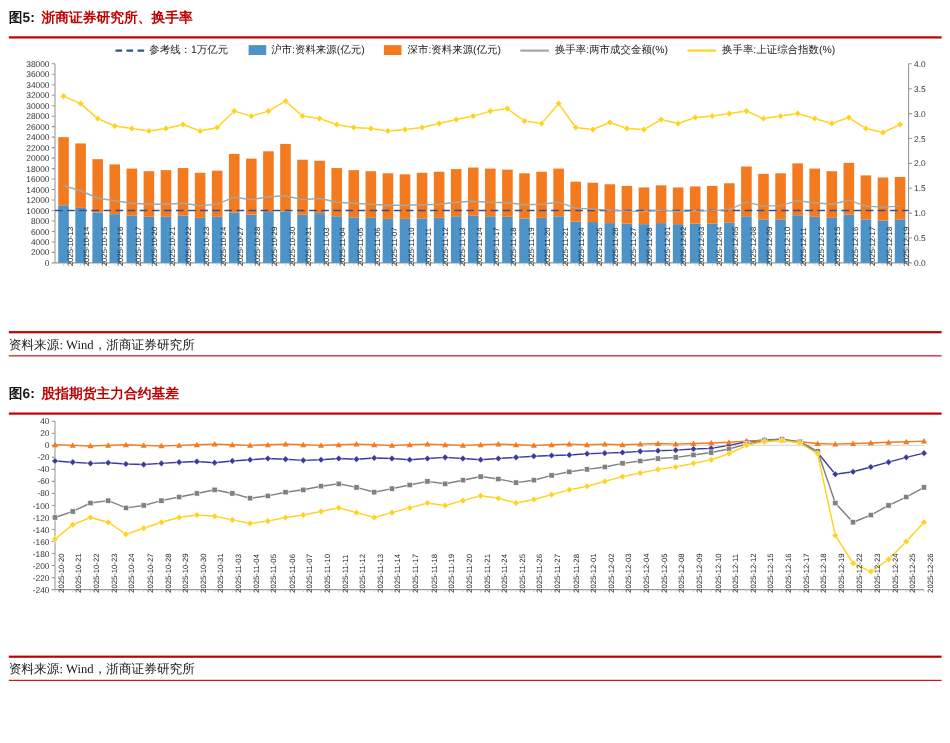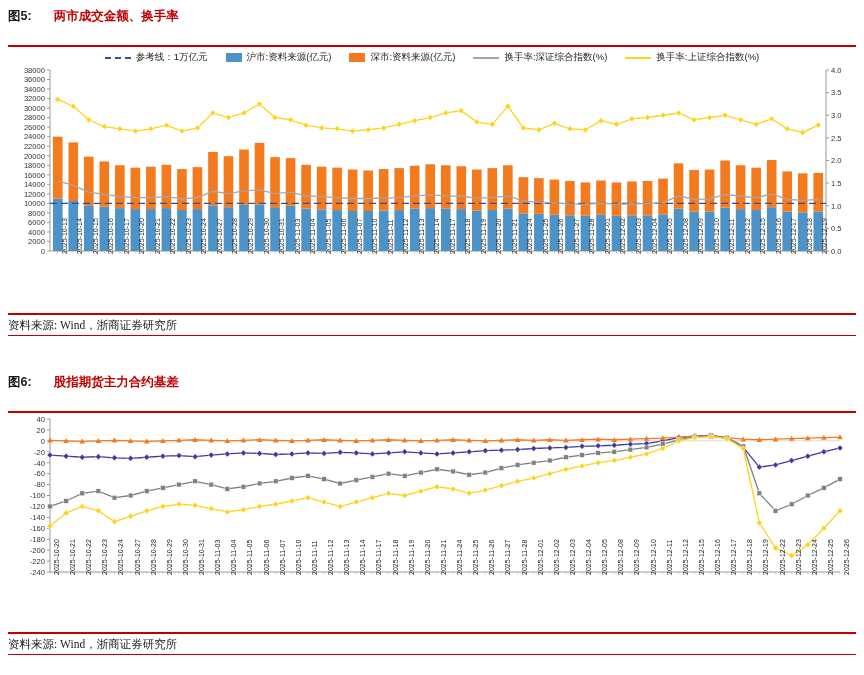--- a/index.html
+++ b/index.html
@@ -5,22 +5,22 @@
   html,body{margin:0;padding:0;}
   body{
     width:864px;height:675px;
     background:#ffffff;
     font-family:"Liberation Sans", sans-serif;
     color:#1a1a1a;
     overflow:hidden;
   }
   .fig{position:relative;}
   .fig-title{
-    display:flex;align-items:center;gap:22px;
-    padding:16px 8px;
+    display:flex;align-items:center;gap:6px;
+    padding:4px 8px;
     font-size:12.5px;font-weight:bold;
   }
   .fig-title .lbl{color:#1a1a1a;}
   .fig-title .txt{color:#c00000;}
   .rule{height:2px;background:#c00000;margin:4px 8px 0 8px;}
   .panel{margin:0 8px;position:relative;text-align:center;}
   .source{
     font-family:"Liberation Serif", serif;
     font-size:11.5px;padding:3px 8px 0 8px;color:#1a1a1a;
   }
@@ -45,41 +45,41 @@
   }
   svg{display:block;}
   .chart-svg{position:absolute;left:0;top:0;}
 </style>
 </head>
 <body>
 
 <div class="fig">
   <div class="fig-title" style="padding-top:8px;">
     <span class="lbl">图5:</span>
-    <span class="txt">两市成交金额、换手率</span>
+    <span class="txt">浙商证券研究所、换手率</span>
   </div>
   <div class="rule"></div>
 
   <div class="panel">
     <div class="legend">
       <div class="lg">
         <span class="sw dash"></span>
         <span>参考线：1万亿元</span>
       </div>
       <div class="lg">
         <span class="sw bar" style="background:#4e93c8"></span>
         <span>沪市:资料来源(亿元)</span>
       </div>
       <div class="lg">
         <span class="sw bar" style="background:#f47a20"></span>
         <span>深市:资料来源(亿元)</span>
       </div>
       <div class="lg">
         <span class="sw line" style="border-top-color:#a6a6a6"></span>
-        <span>换手率:深证综合指数(%)</span>
+        <span>换手率:两市成交金额(%)</span>
       </div>
       <div class="lg">
         <span class="sw line" style="border-top-color:#ffd21e"></span>
         <span>换手率:上证综合指数(%)</span>
       </div>
     </div>
 
     <div class="plot" id="plot1" style="height:245px;">
         <svg width="848" height="245" class="chart-svg">
           <line x1="42" y1="6" x2="42" y2="187" stroke="#9a9a9a" stroke-width="1"></line>

